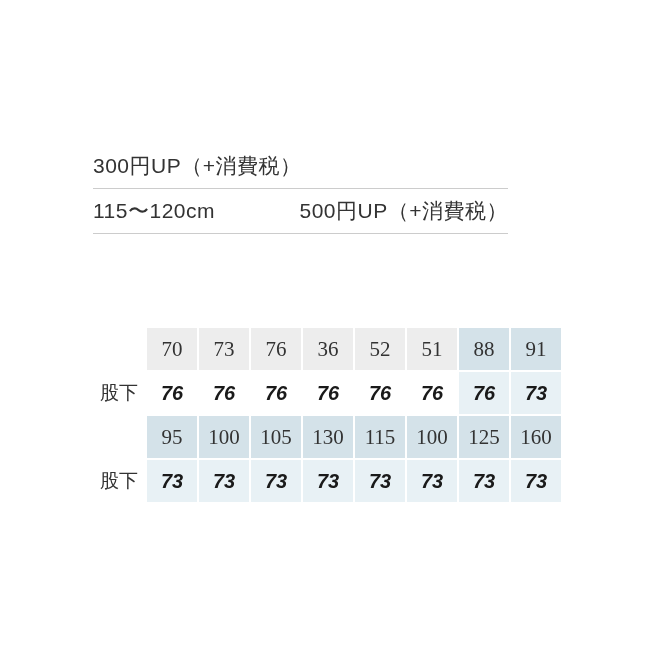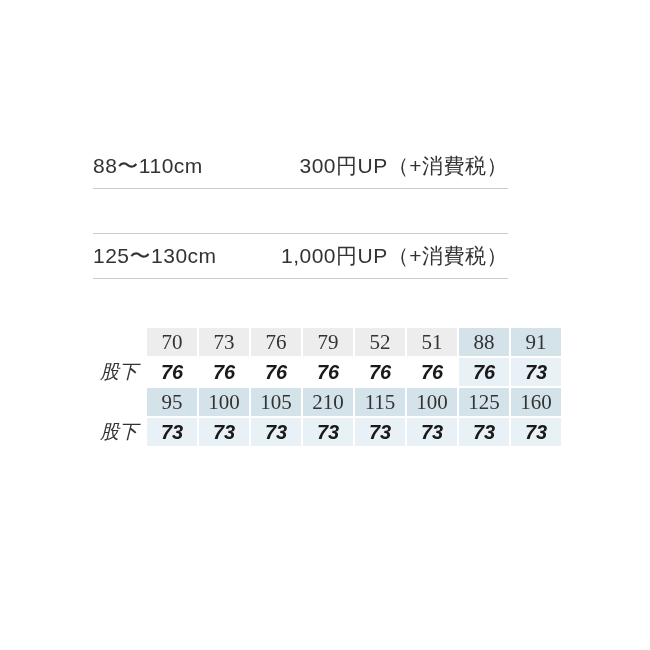--- a/index.html
+++ b/index.html
@@ -42,32 +42,31 @@
   
   .size-table {
     position: absolute;
     left: 91px;
     top: 326px;
     border-collapse: separate;
     border-spacing: 2px;
   }
   .size-table td {
     width: 50px;
-    height: 28px;
+    height: 42px;
     text-align: center;
     vertical-align: middle;
     padding: 0;
   }
   .size-table td.label-cell {
     width: 52px;
     font-family: "Liberation Sans", sans-serif;
     font-size: 19px;
     color: var(--table_text, #333333);
     background: #ffffff;
-    font-style: italic;
   }
   .size-table td.size-cell {
     font-family: "Liberation Serif", serif;
     font-size: 21px;
     color: var(--table_text, #333333);
   }
   .size-table td.val-cell {
     font-family: "Liberation Sans", sans-serif;
     font-size: 20px;
     font-weight: bold;
@@ -79,39 +78,36 @@
   .bg-lblue { background: var(--value_blue, #e8f1f5); }
   .bg-white { background: #ffffff; }
 </style>
 </head>
 <body>
 
 <div class="canvas">
 
   <div class="price-list">
     <div class="price-row">
-      <span class="range">88〜110cm</span>
       <span class="price">300円UP（+消費税）</span>
     </div>
     <div class="price-row">
-    </div>
-    <div class="price-row">
-      <span class="range">125〜130cm</span>
-      <span class="price">1,000円UP（+消費税）</span>
+      <span class="range">115〜120cm</span>
+      <span class="price">500円UP（+消費税）</span>
     </div>
   </div>
 
   <table class="size-table">
     <tbody>
       <tr>
         <td class="label-cell bg-gray"></td>
         <td class="size-cell bg-gray">70</td>
         <td class="size-cell bg-gray">73</td>
         <td class="size-cell bg-gray">76</td>
-        <td class="size-cell bg-gray">79</td>
+        <td class="size-cell bg-gray">36</td>
         <td class="size-cell bg-gray">52</td>
         <td class="size-cell bg-gray">51</td>
         <td class="size-cell bg-blue">88</td>
         <td class="size-cell bg-blue">91</td>
       </tr>
       <tr>
         <td class="label-cell bg-white">股下</td>
         <td class="val-cell bg-white">76</td>
         <td class="val-cell bg-white">76</td>
         <td class="val-cell bg-white">76</td>
@@ -119,21 +115,21 @@
         <td class="val-cell bg-white">76</td>
         <td class="val-cell bg-white">76</td>
         <td class="val-cell bg-lblue">76</td>
         <td class="val-cell bg-lblue">73</td>
       </tr>
       <tr>
         <td class="label-cell bg-gray"></td>
         <td class="size-cell bg-blue">95</td>
         <td class="size-cell bg-blue">100</td>
         <td class="size-cell bg-blue">105</td>
-        <td class="size-cell bg-blue">210</td>
+        <td class="size-cell bg-blue">130</td>
         <td class="size-cell bg-blue">115</td>
         <td class="size-cell bg-blue">100</td>
         <td class="size-cell bg-blue">125</td>
         <td class="size-cell bg-blue">160</td>
       </tr>
       <tr>
         <td class="label-cell bg-white">股下</td>
         <td class="val-cell bg-lblue">73</td>
         <td class="val-cell bg-lblue">73</td>
         <td class="val-cell bg-lblue">73</td>

